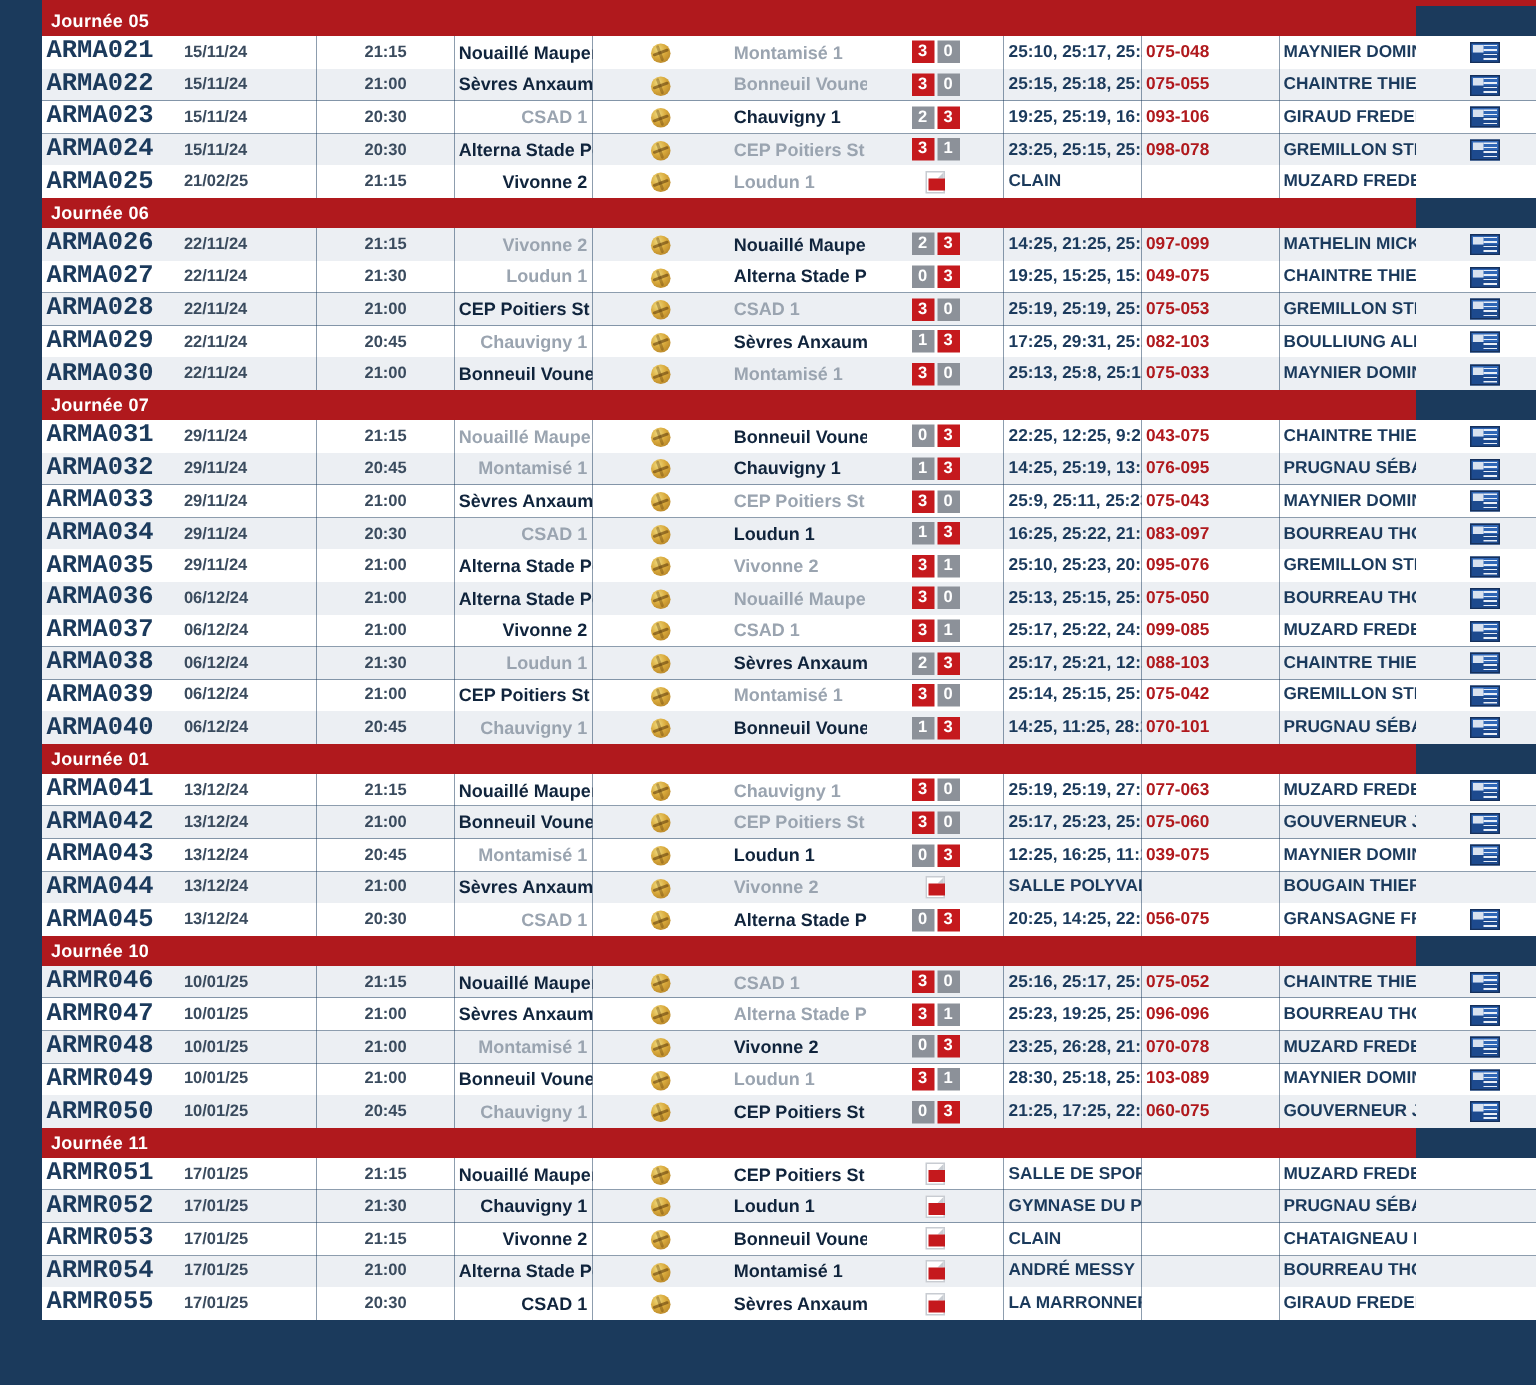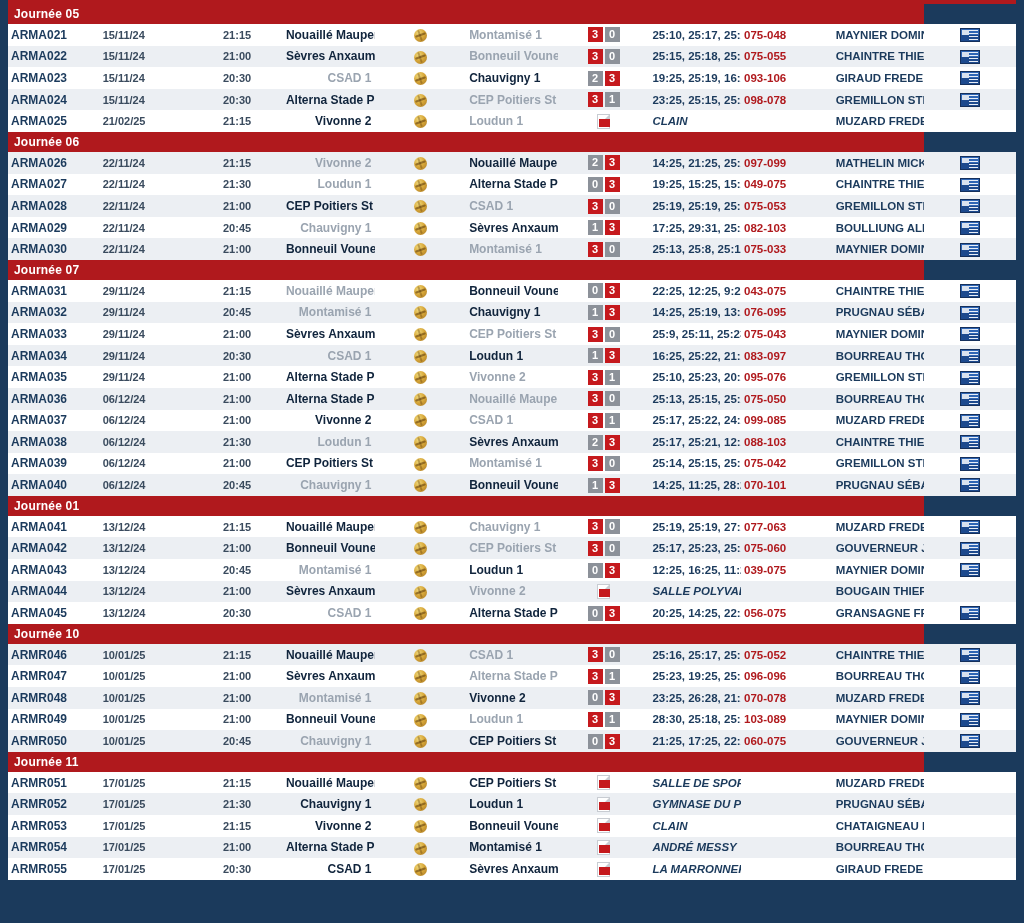--- a/index.html
+++ b/index.html
@@ -7,20 +7,21 @@
     margin: 0; padding: 0;
     background: #1b3a5c;
     font-family: "Liberation Sans", sans-serif;
   }
   #page {
     width: 1024px;
     height: 923px;
     position: relative;
     background: #1b3a5c;
     overflow: hidden;
+    padding-left: 20px;
   }
   .top-strip {
     height: 4px;
     background: #b0191d;
     width: 1008px;
     margin-left: 8px;
   }
   table.sched {
     width: 1008px;
     margin-left: 8px;
@@ -43,22 +44,23 @@
     vertical-align: middle;
     white-space: nowrap;
     overflow: hidden;
   }
   tr.match.odd td { background: #ffffff; }
   tr.match.even td { background: #eceff3; }
   td.c-code {
     width: 66px;
     color: #1b3a5c;
     font-weight: bold;
-    font-size: 12px;
+    font-size: 17px;
     padding-left: 6px;
+    font-family: Liberation Mono, monospace;
   }
   td.c-date {
     width: 64px;
     color: #3a4b5e;
     font-weight: bold;
     font-size: 11px;
     text-align: left;
     margin-top: 24px;
   }
   td.c-time {
@@ -187,21 +189,20 @@
     border-width: 0 0 4px 4px;
     border-style: solid;
     border-color: transparent transparent #c8ccd2 transparent;
   }
   
   .venue {
     color: #1b3a5c;
     font-weight: bold;
     font-size: 11.5px;
     padding-left: 5px;
-    font-style: italic;
   }
   
   .sheet {
     display: inline-block;
     width: 20px; height: 14px;
     background: linear-gradient(180deg,#2f66b5 0%, #2f66b5 48%, #1d4a8e 48%, #1d4a8e 100%);
     position: relative;
     vertical-align: middle;
     border: 1px solid #15305c;
   }

